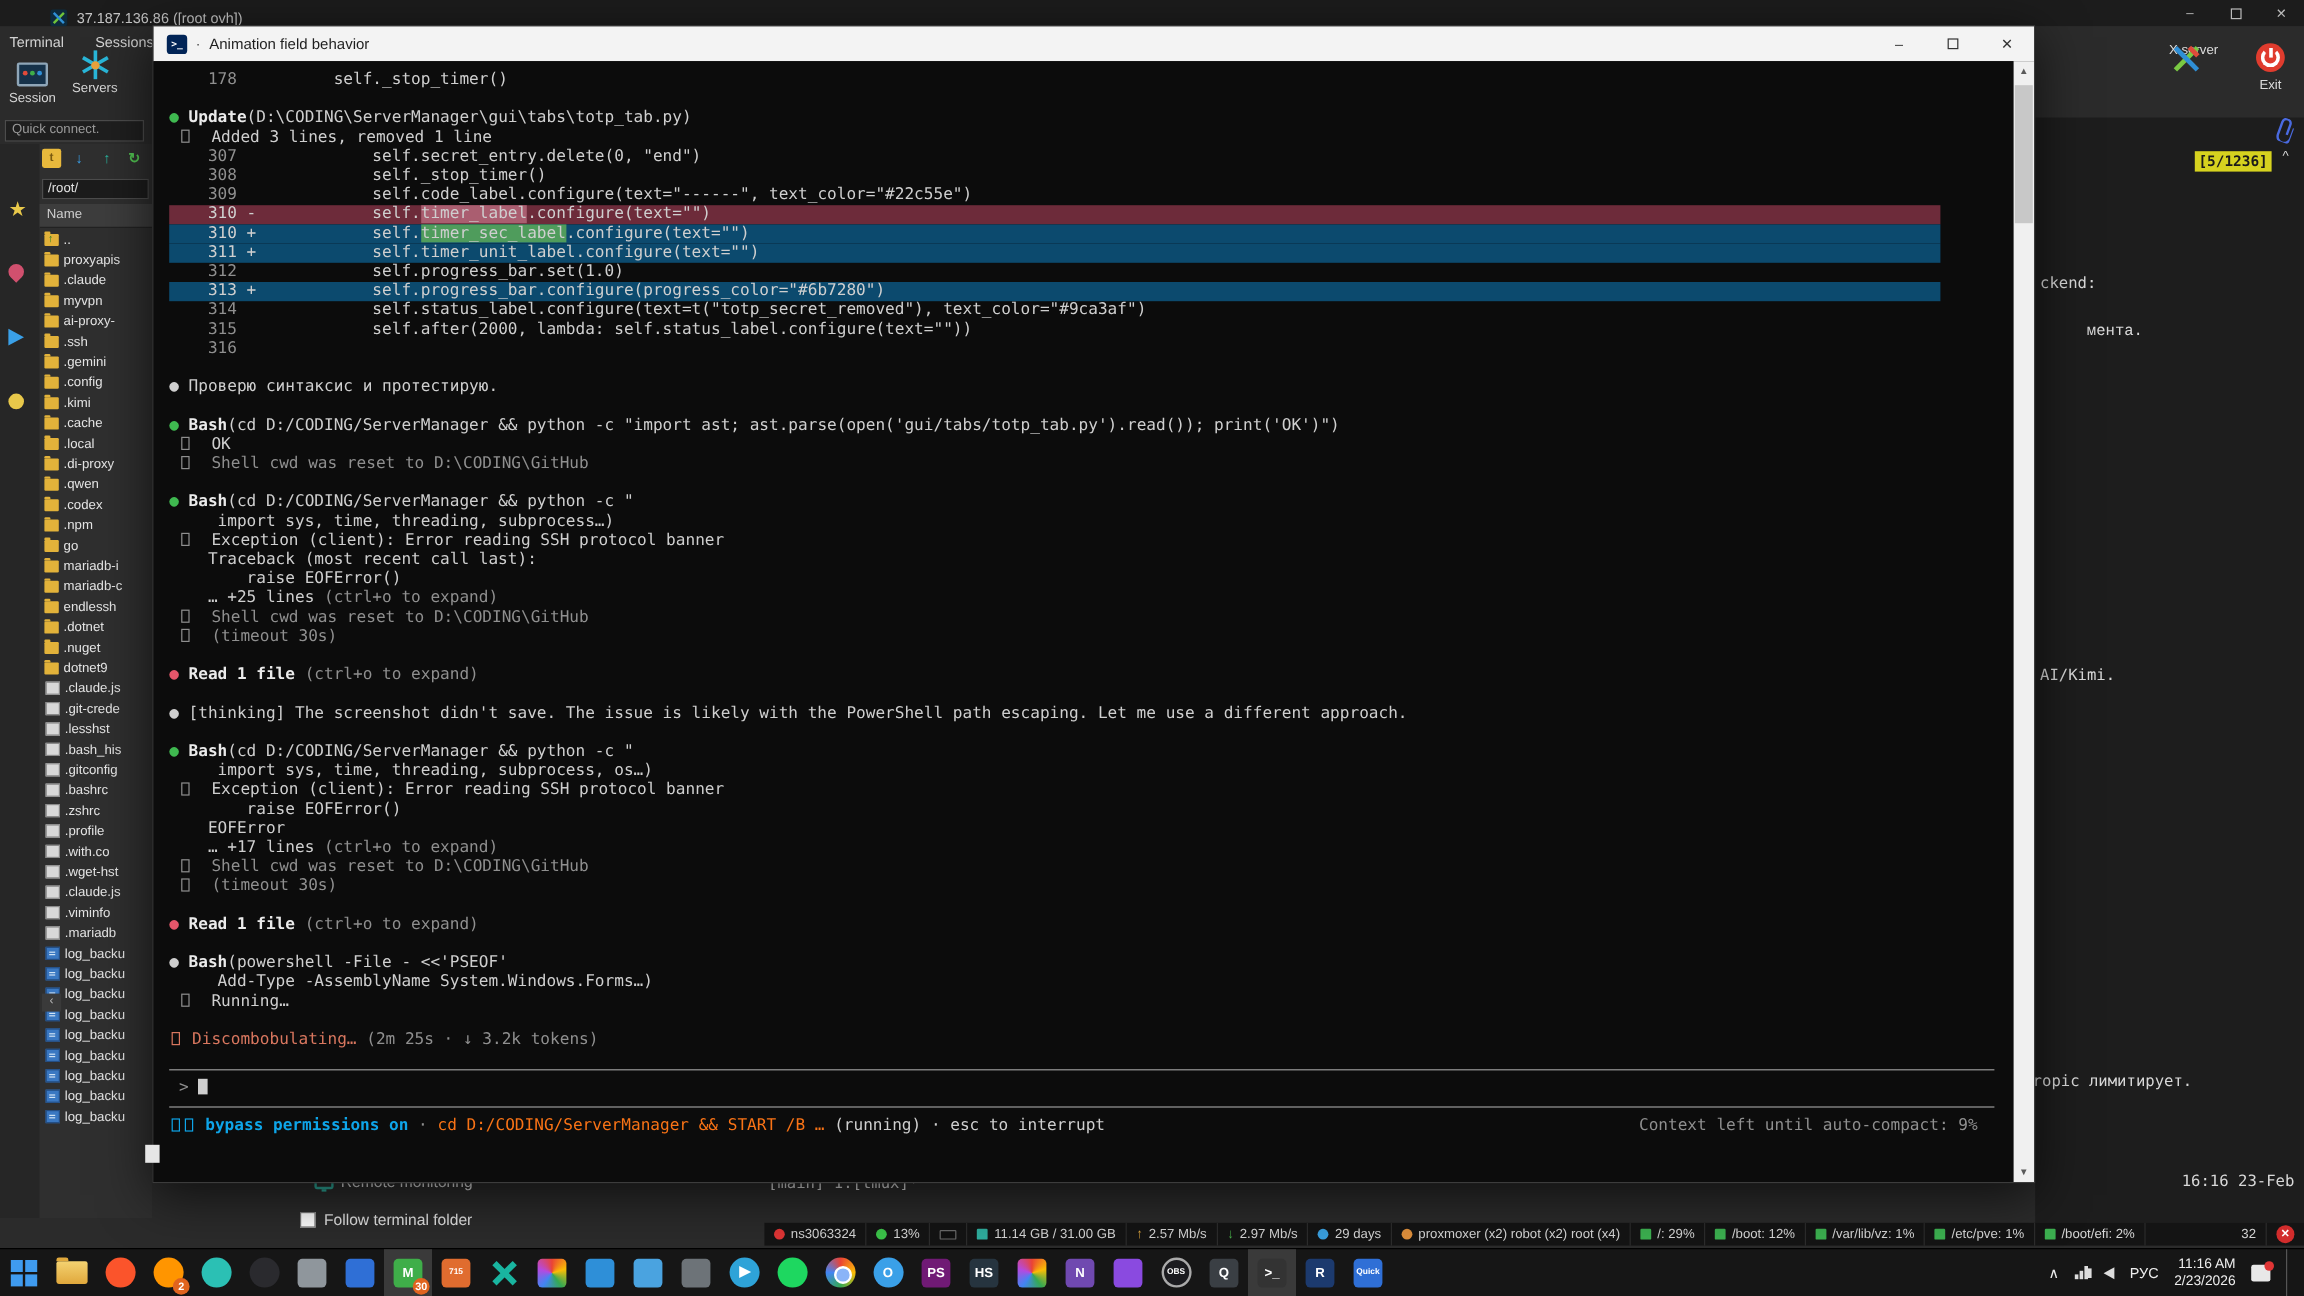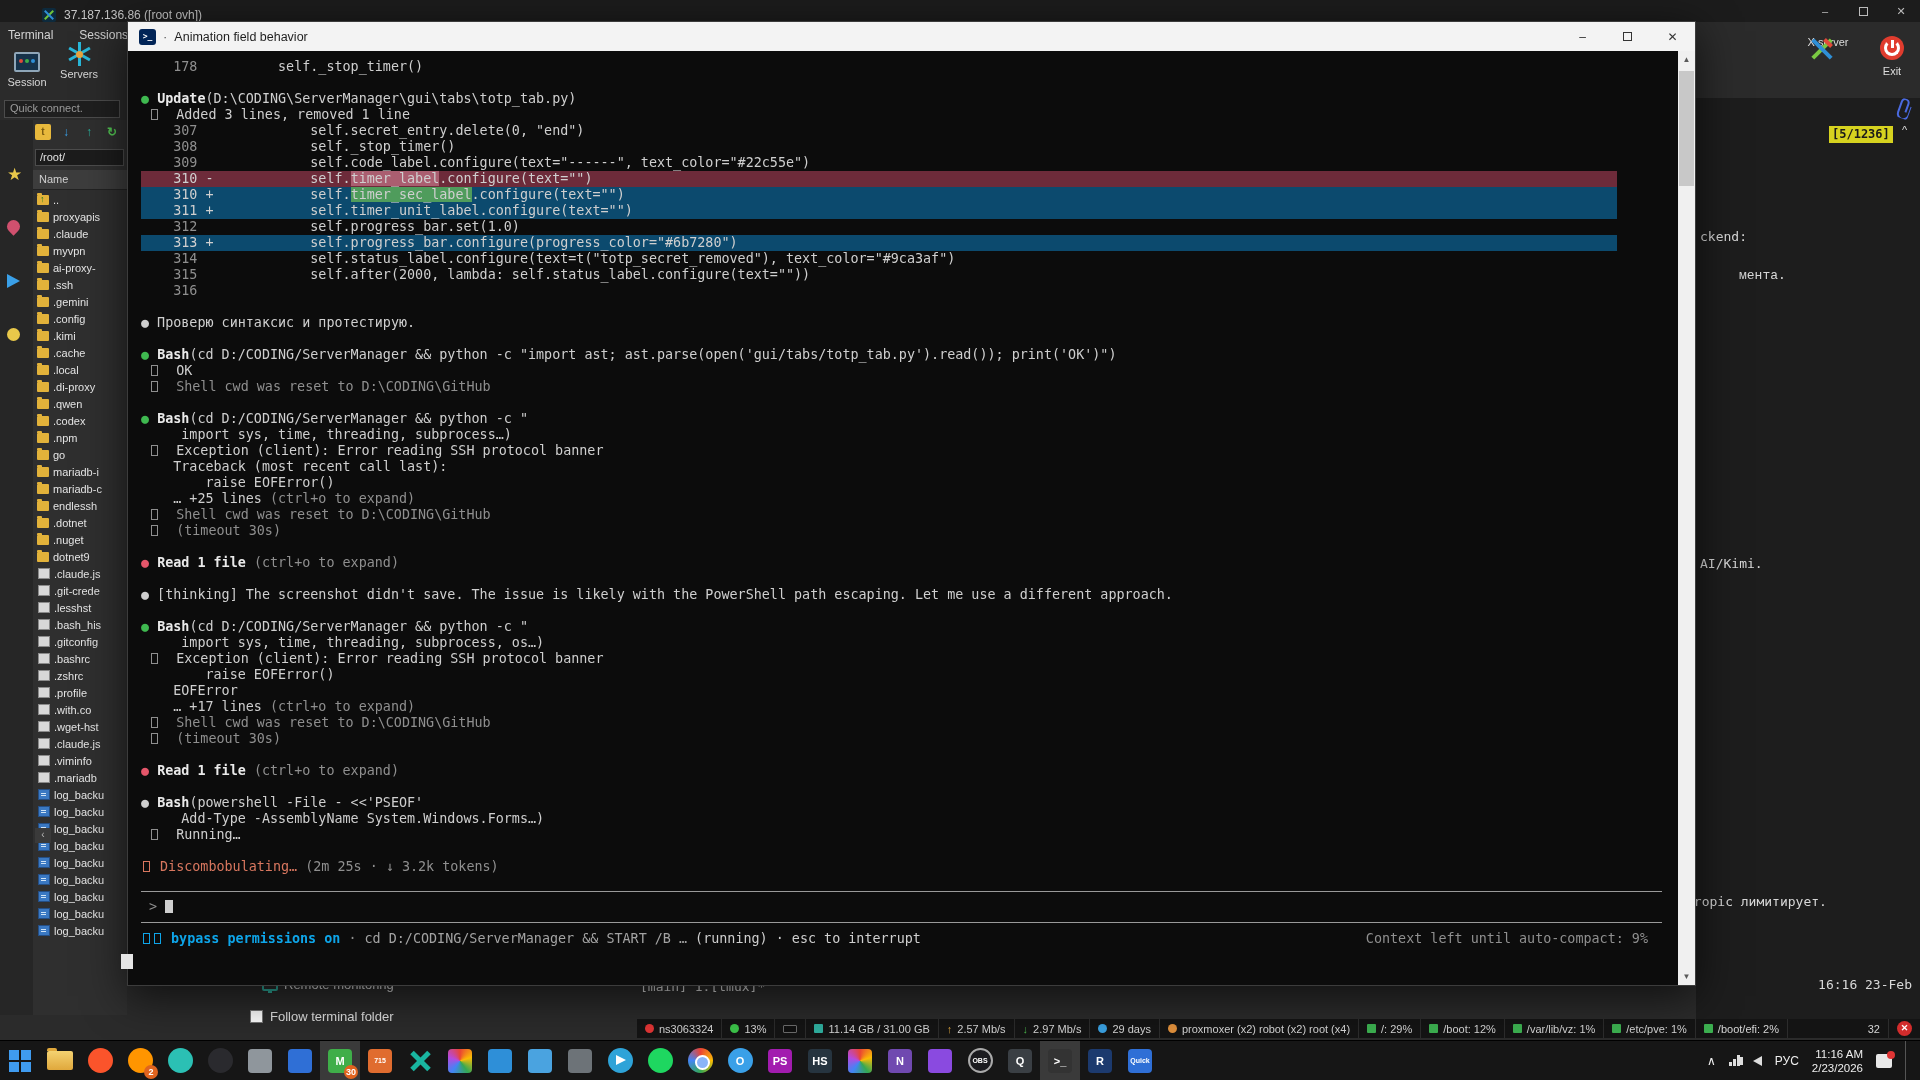--- a/index.html
+++ b/index.html
@@ -111,21 +111,21 @@
   #term-controls .wc{width:45px;display:flex;align-items:center;justify-content:center;color:#333;font-size:12px;}
   #term-controls .boxg{display:inline-block;width:9px;height:9px;border:1px solid #333;}
 
   #term-body{position:absolute;left:0;top:29px;right:17px;bottom:0;background:#0c0c0c;overflow:hidden;
     padding:8px 0 0 13px;font:13.4px/16px "DejaVu Sans Mono",monospace;color:#cfcfcf;}
   .tl{height:16px;white-space:pre;}
   .l-del{background:#6d2b3a;width:1476px;}
   .l-add{background:#0c4a6e;width:1476px;}
   .c-txt{color:#cfcfcf;} .c-dim{color:#8f8f8f;} .c-b{color:#eaeaea;font-weight:bold;}
   .c-green{color:#3fb950;} .c-red{color:#e5566a;} .c-orange{color:#d9775f;}
-  .c-cyan{color:#a3a3a3;} .c-pink{color:#0ea5e9;font-weight:bold;}
+  .c-cyan{color:#f97316;} .c-pink{color:#0ea5e9;font-weight:bold;}
   .c-hld{background:#aa5e70;} .c-hla{background:#4f9c5c;}
   .tofu{display:inline-block;width:7px;height:11px;border:1px solid currentColor;margin:0 2px -1px 2px;}
   .cursor{display:inline-block;width:8px;height:13px;background:#cfcfcf;margin-bottom:-2px;}
   .hsep{height:1px;background:#9a9a9a;margin-right:16px;}
   #sep1{margin-top:16px;}
   #prompt-line{margin-top:7px;height:16px;white-space:pre;}
   #sep2{margin-top:7px;}
   #status-line{margin-top:8px;display:flex;justify-content:space-between;padding-right:30px;white-space:pre;}
 
   #term-scroll{position:absolute;right:0;top:29px;width:17px;bottom:0;background:#f0f0f0;}
@@ -683,21 +683,21 @@
       <div class="tb-item">
         <div class="tk-circle" style="background: rgb(30, 215, 96);"></div>
       </div>
       <div class="tb-item">
         <div class="tk-conic-circle"></div>
       </div>
       <div class="tb-item">
         <div class="tk-circle" style="background: rgb(58, 160, 232);">O</div>
       </div>
       <div class="tb-item">
-        <div class="tk-square" style="background: #a21caf;">PS</div>
+        <div class="tk-square" style="background: #701a75;">PS</div>
       </div>
       <div class="tb-item">
         <div class="tk-square" style="background: rgb(38, 52, 63);">HS</div>
       </div>
       <div class="tb-item">
         <div class="tk-conic-square"></div>
       </div>
       <div class="tb-item">
         <div class="tk-square" style="background: rgb(112, 73, 176);">N</div>
       </div>

